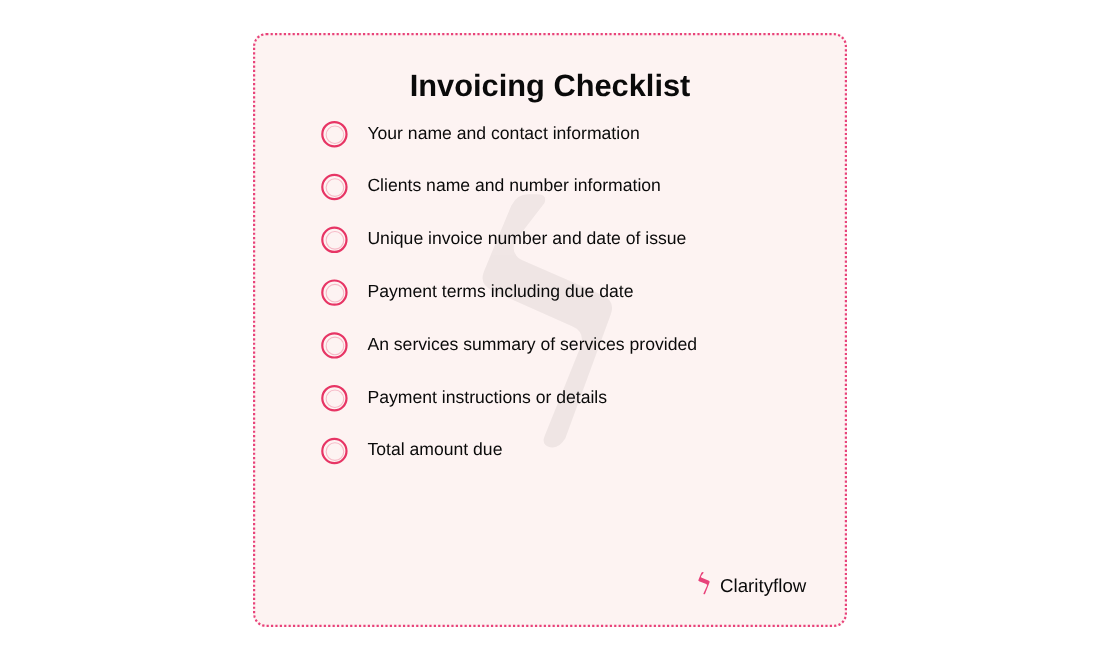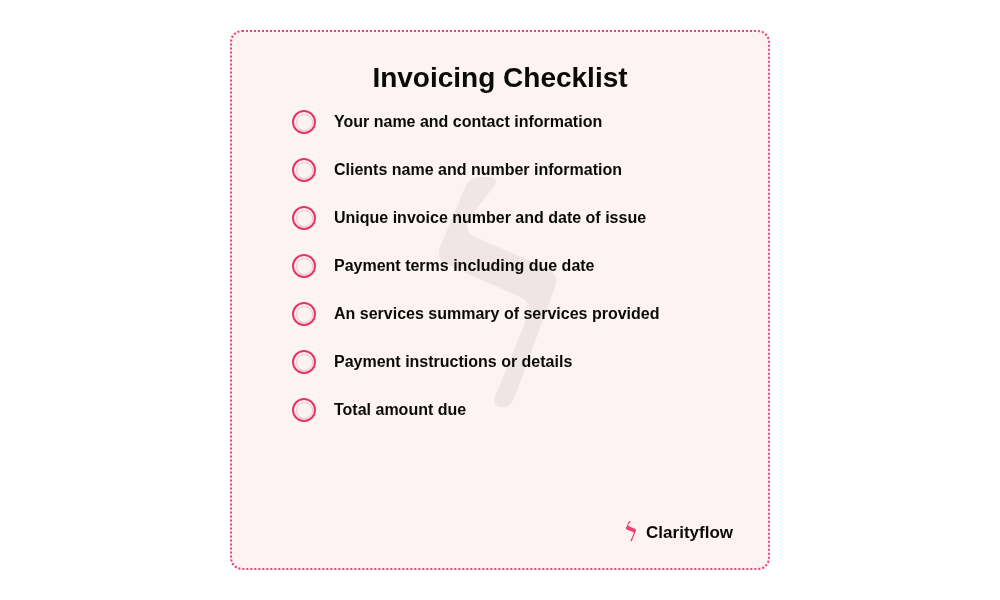--- a/index.html
+++ b/index.html
@@ -75,35 +75,35 @@
       content: '';
       position: absolute;
       inset: 1.5px;
       border: 0.5px solid rgba(231, 53, 101, 0.3);
       border-radius: 50%;
     }
     
     .item-text {
       font-size: 16px;
       color: #0a0a0a;
-      font-weight: 700;
+      font-weight: 400;
     }
     
     .brand {
       position: absolute;
       bottom: 22px;
       right: 35px;
       display: flex;
       align-items: center;
       gap: 6px;
     }
     
     .brand-name {
       font-size: 17px;
-      font-weight: 700;
+      font-weight: 400;
       color: #0a0a0a;
     }
   </style>
 </head>
 <body>
 
 <div class="card">
 
   <div class="watermark">
     <svg width="240" height="280" viewBox="0 0 240 280">

